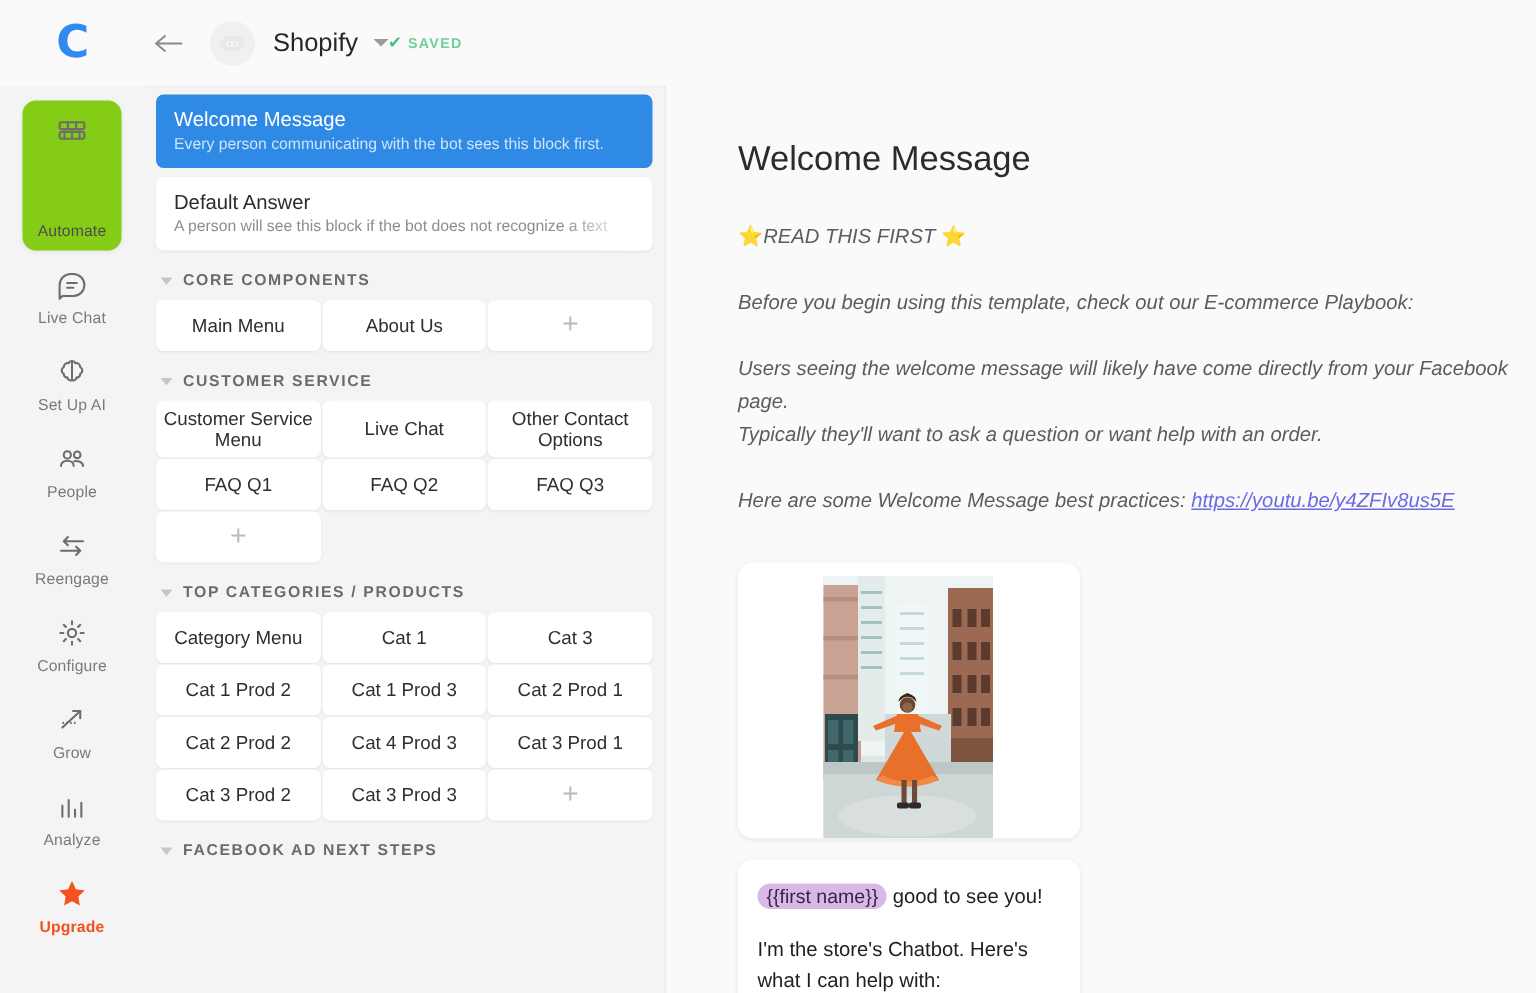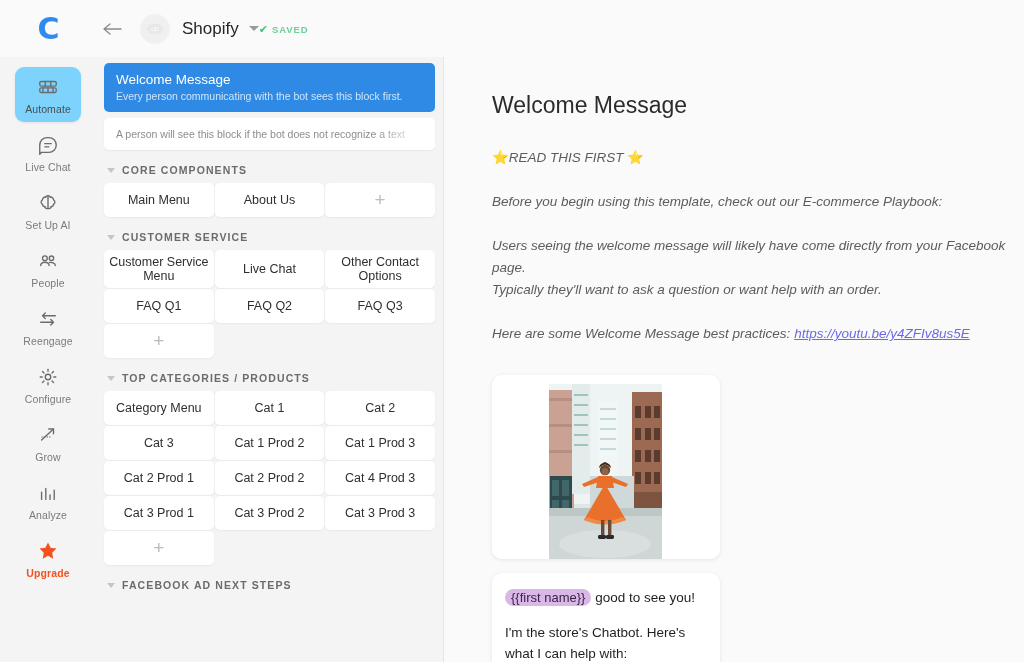--- a/index.html
+++ b/index.html
@@ -61,21 +61,21 @@
     background: #f4f4f4;
     padding-top: 10px;
     display: flex; flex-direction: column; align-items: center;
   }
   .nav-item {
     width: 66px; padding: 9px 0 7px;
     display: flex; flex-direction: column; align-items: center;
     border-radius: 9px; cursor: pointer;
     margin-bottom: 3px;
   }
-  .nav-item.active { background: #7dd3fc; box-shadow: 0 1px 3px rgba(0,0,0,.07); }
+  .nav-item.active { background: #84cc16; box-shadow: 0 1px 3px rgba(0,0,0,.07); gap: 45px; }
   .nav-icon { height: 22px; display: flex; align-items: center; justify-content: center; color: #6c6c6c; }
   .nav-label { font-size: 10.5px; color: #7a7a7a; margin-top: 5px; letter-spacing: .1px; white-space: nowrap; }
   .nav-item.active .nav-label { color: #4d4d4d; }
   .nav-item.upgrade .nav-icon { color: #f4511e; }
   .nav-item.upgrade .nav-label { color: #f4511e; font-weight: bold; }
 
   
   .blockspanel {
     width: 347px; flex: 0 0 347px;
     background: #f4f4f4;
@@ -302,20 +302,21 @@
         </div>
       </div>
 
     <div class="blockspanel">
       <div id="pinned-blocks">
           <div class="block-card selected">
             <div class="block-title">Welcome Message</div>
      <div class="block-sub">Every person communicating with the bot sees this block first.</div>
      </div>
           <div class="block-card">
+            <div class="block-title">Default Answer</div>
      <div class="block-sub">A person will see this block if the bot does not recognize a text</div>
      <div class="fade-right"></div>
           </div>
         </div>
       <div id="block-sections">
           <div class="section-header">
             <span class="section-caret"></span>
      <span class="section-title">CORE COMPONENTS</span>
           </div>
           <div class="chip-grid">
@@ -336,21 +337,20 @@
             <div class="chip">FAQ Q3</div>
             <div class="chip add">+</div>
           </div>
           <div class="section-header">
             <span class="section-caret"></span>
      <span class="section-title">TOP CATEGORIES / PRODUCTS</span>
           </div>
           <div class="chip-grid">
             <div class="chip">Category Menu</div>
             <div class="chip">Cat 1</div>
-            <div class="chip">Cat 2</div>
             <div class="chip">Cat 3</div>
             <div class="chip">Cat 1 Prod 2</div>
             <div class="chip">Cat 1 Prod 3</div>
             <div class="chip">Cat 2 Prod 1</div>
             <div class="chip">Cat 2 Prod 2</div>
             <div class="chip">Cat 4 Prod 3</div>
             <div class="chip">Cat 3 Prod 1</div>
             <div class="chip">Cat 3 Prod 2</div>
             <div class="chip">Cat 3 Prod 3</div>
             <div class="chip add">+</div>

